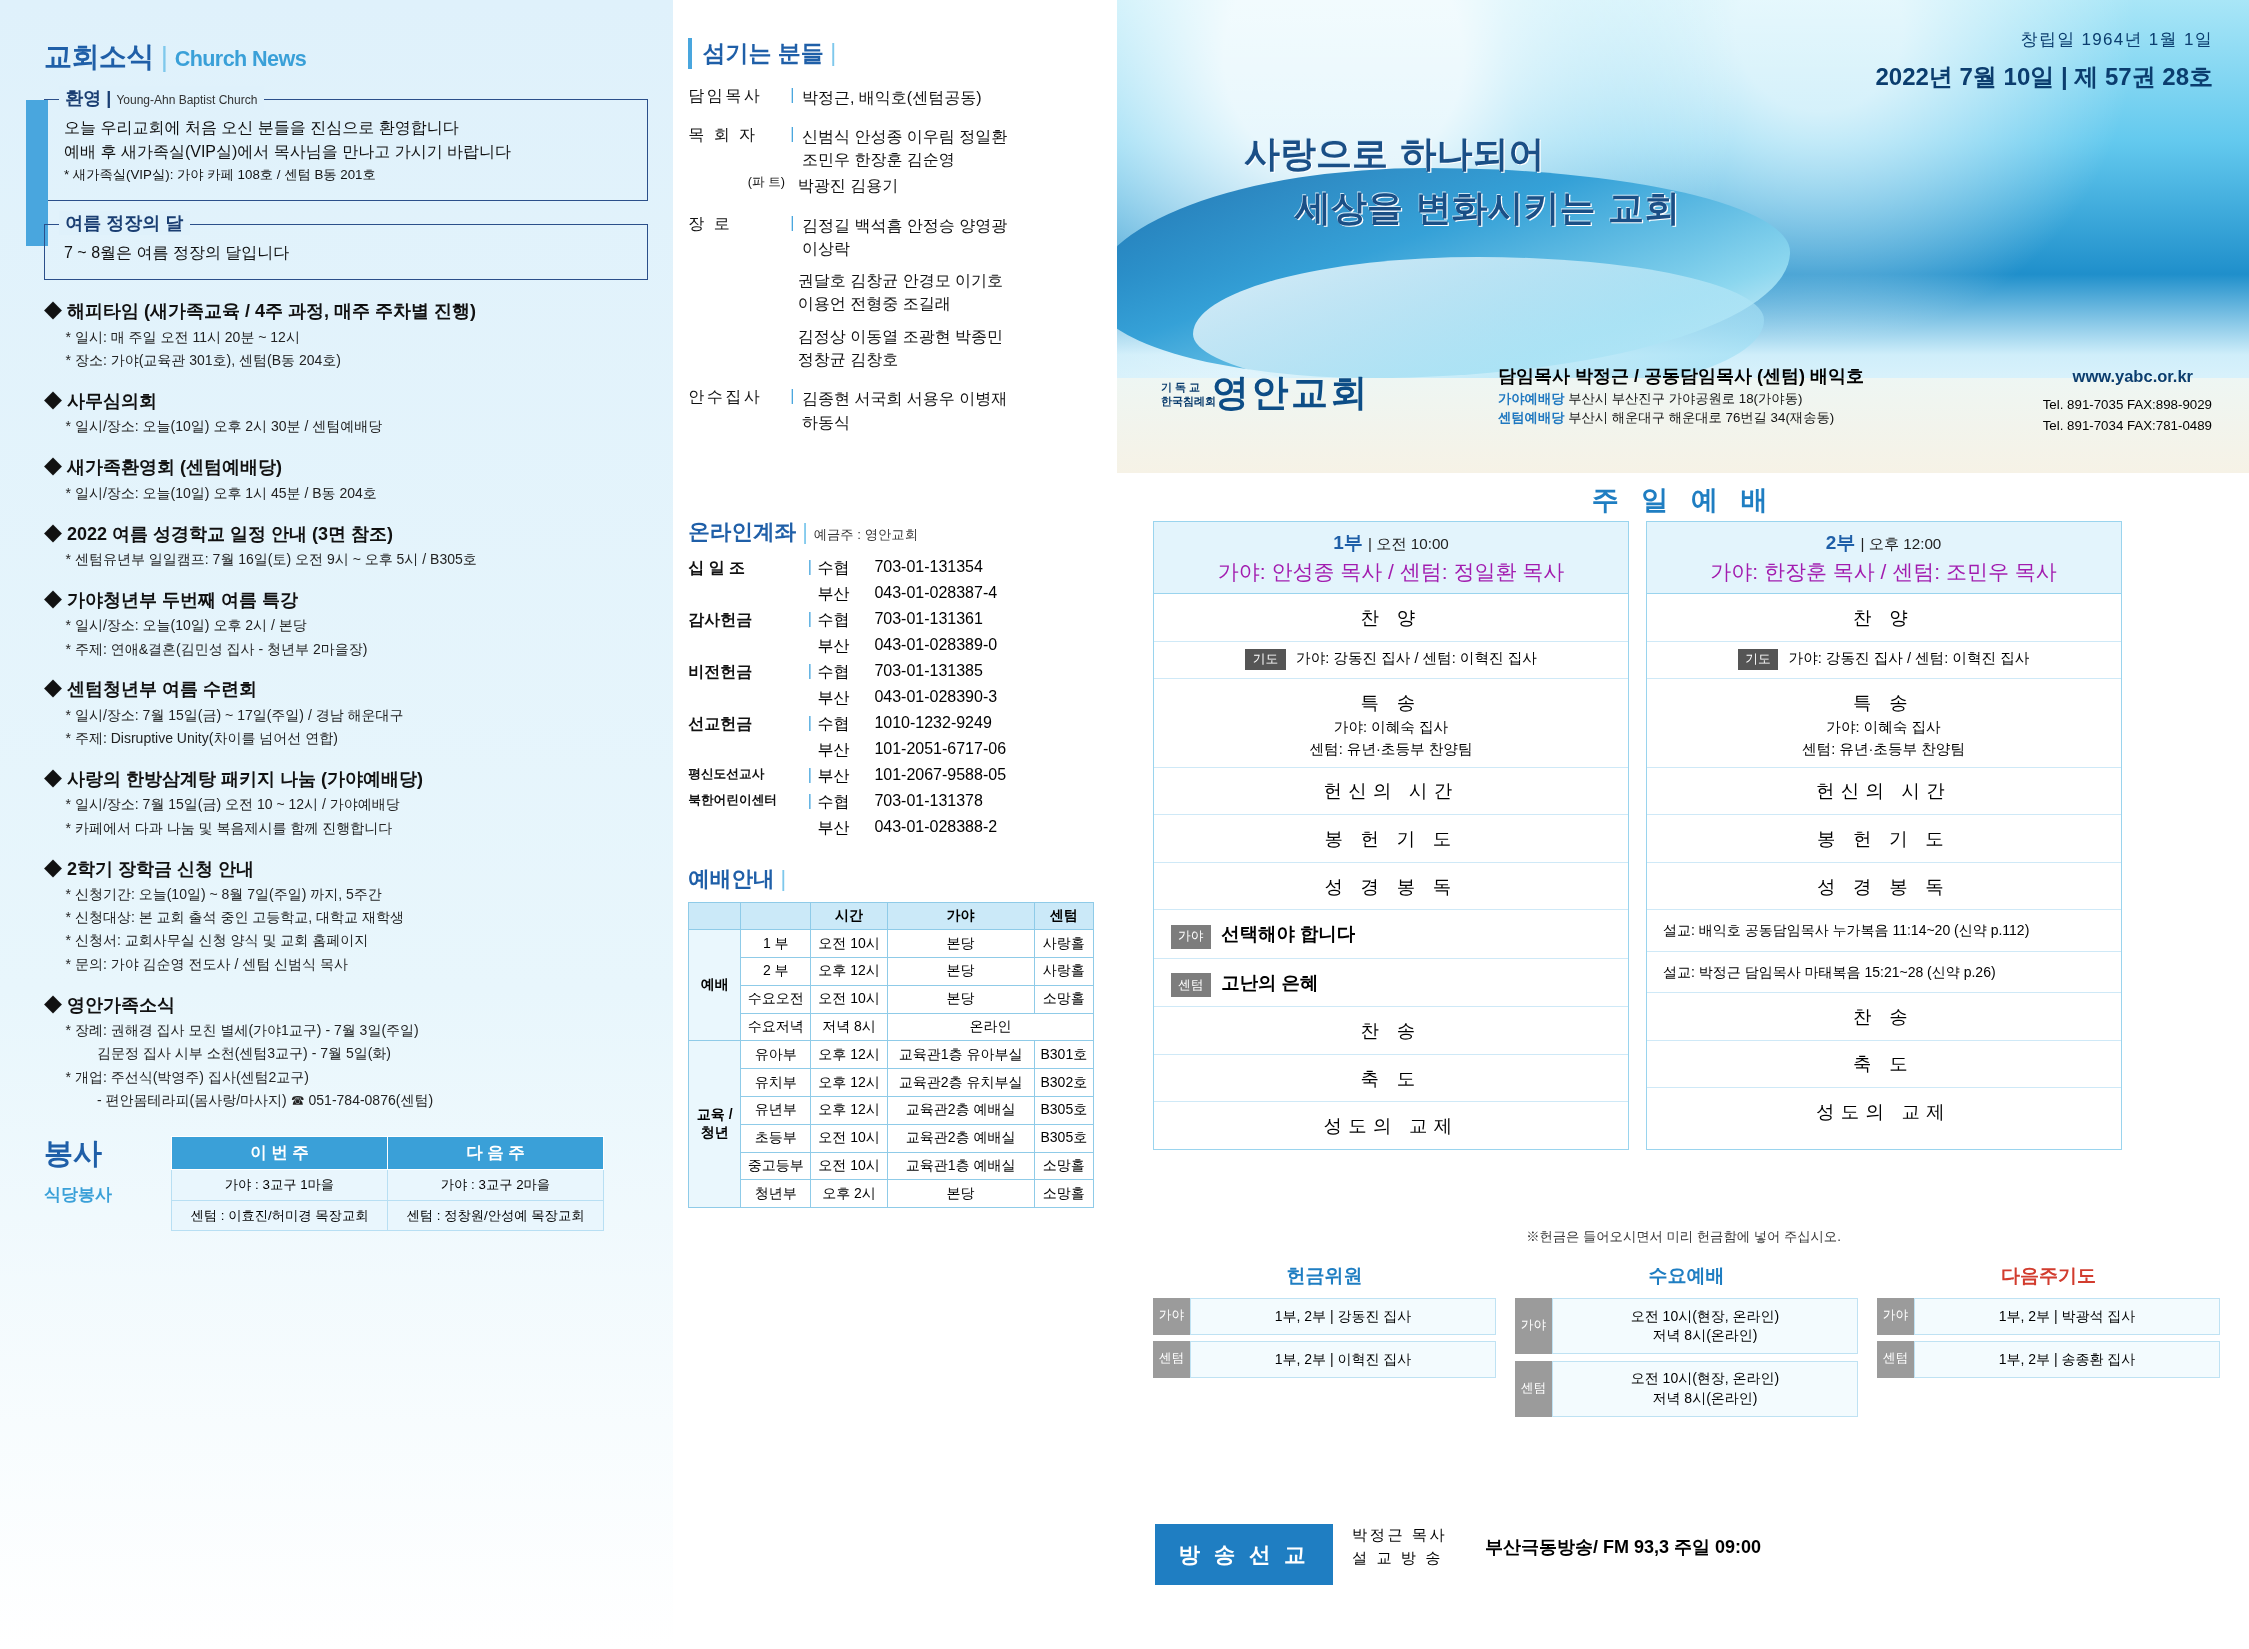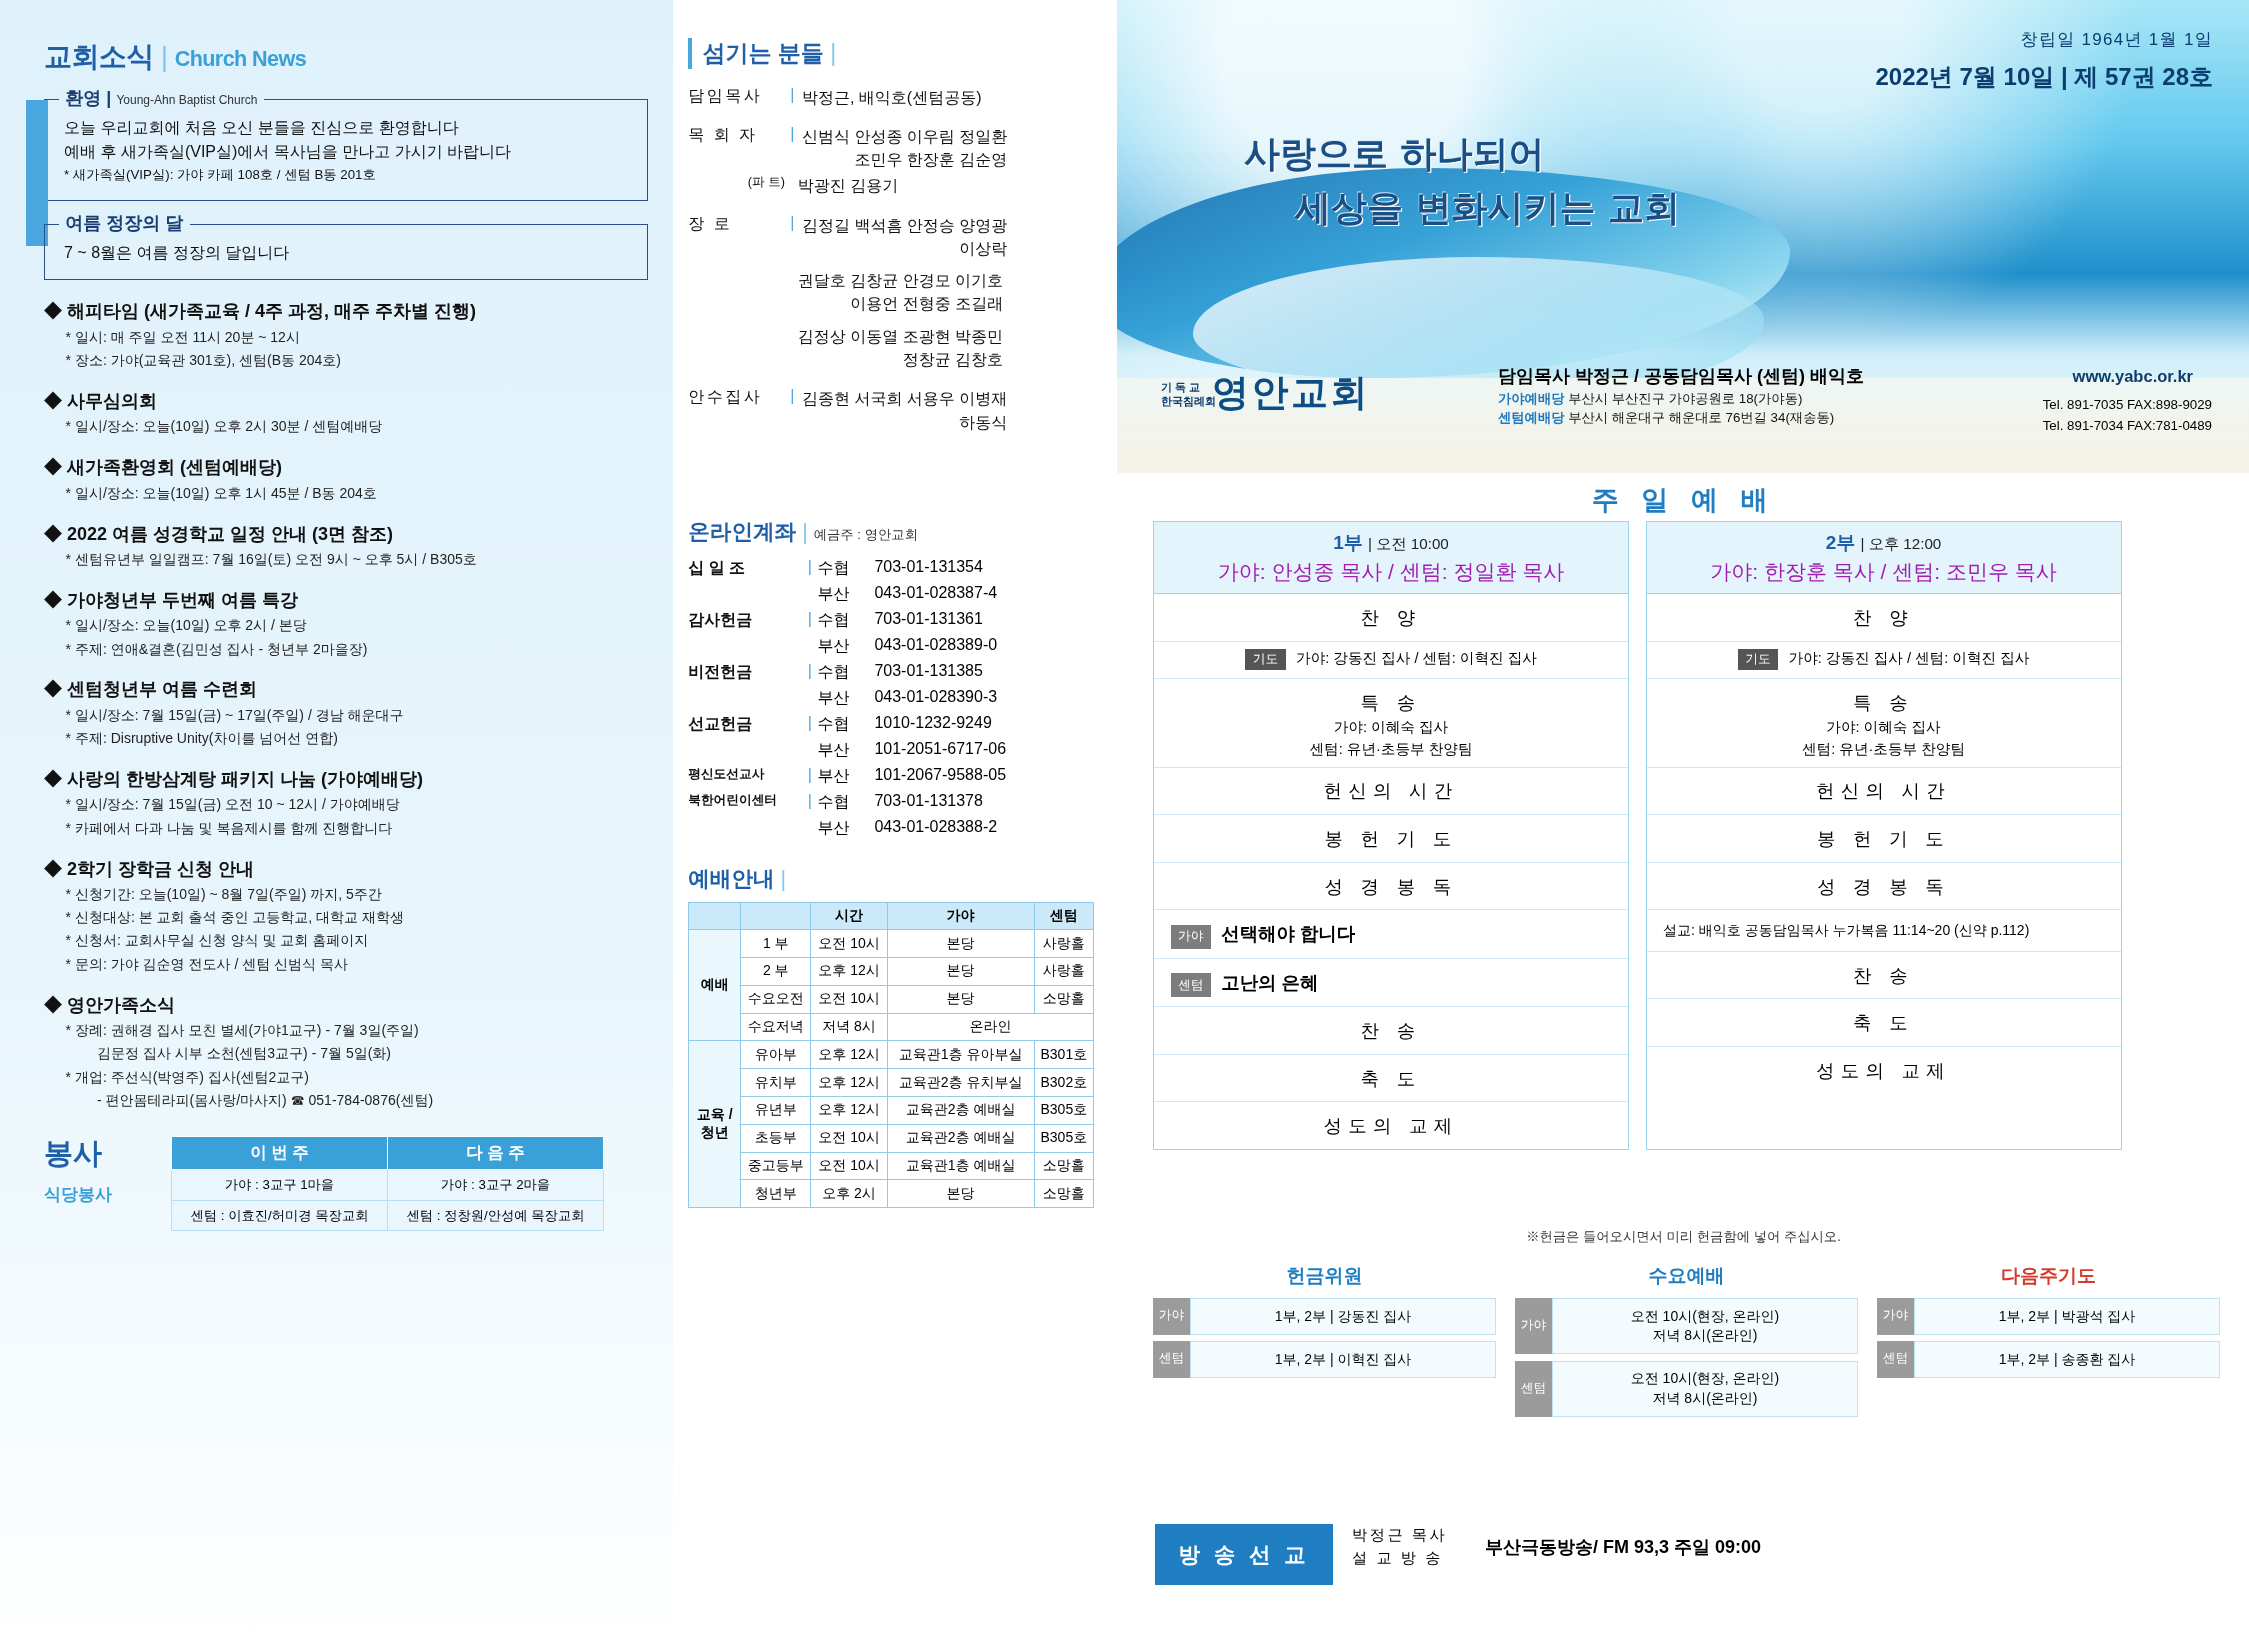--- a/index.html
+++ b/index.html
@@ -50,21 +50,21 @@
 
   
   .col-mid { position:absolute; left:673px; top:0; width:444px; height:1650px; padding:38px 15.2px 0 15.2px; }
   .mid-title { font-size:23px; font-weight:bold; color:#1f5fa8; border-left:4.4px solid #49a6de; padding-left:10.2px;}
   .mid-title .bar { color:#7ec8ec; font-weight:normal;}
   .srv-row { display:flex; margin-top:16.5px; font-size:16px; }
   .srv-lab { width:102px; font-weight:normal; color:#111; letter-spacing:2.5px; flex:none;}
   .srv-lab.sm { font-size:12.7px; letter-spacing:0; text-align:right; padding-right:5.1px;}
   .srv-sep { color:#49a6de; padding:0 7.6px 0 0; }
   .srv-val { color:#111; line-height:1.45;}
-  .srv-val div { white-space:nowrap;text-align:right; }
+  .srv-val div { white-space:nowrap; }
 
   .acct-title { font-size:21.6px; font-weight:bold; color:#1f5fa8; margin-top:0; }
   .acct-title .sub { font-size:13.3px; color:#333; font-weight:normal; }
   .acct-title .bar { color:#7ec8ec; font-weight:normal;}
   table.acct { border-collapse:collapse; margin-top:10.2px; font-size:16px;}
   table.acct td { padding:2.5px 0; vertical-align:top;}
   table.acct td.lab { font-weight:bold; color:#111; width:114px; }
   table.acct td.sep { color:#49a6de; width:15.2px; text-align:center;}
   table.acct td.bank { width:57px; }
   table.acct td.lab.sm { font-size:12.7px; }
@@ -534,20 +534,21 @@
         <span class="tag dark">기도</span>
         <span>가야: 강동진 집사 / 센텀: 이혁진 집사</span>
       </div>
       <div class="wrow" style="border-bottom:none; padding-bottom:2.5px;">특        송</div>
       <div class="wrow sub" style="border-bottom:none; padding:1.3px 0;">가야:  이혜숙  집사</div>
       <div class="wrow sub" style="padding:1.3px 0 7.6px;">센텀:  유년·초등부  찬양팀</div>
       <div class="wrow">헌신의  시간</div>
       <div class="wrow">봉 헌 기 도</div>
       <div class="wrow">성 경 봉 독</div>
       <div class="sermon">설교: 배익호 공동담임목사 누가복음 11:14~20 (신약 p.112)</div>
+      <div class="sermon">설교: 박정근 담임목사 마태복음 15:21~28 (신약 p.26)</div>
       <div class="wrow">찬        송</div>
       <div class="wrow">축        도</div>
       <div class="wrow" style="border-bottom:none;">성도의  교제</div>
     </div>
   </div>
 
   <div class="offer-note">※헌금은 들어오시면서 미리 헌금함에 넣어 주십시오.</div>
 
   <div class="bottom3">
     <div class="b3">

